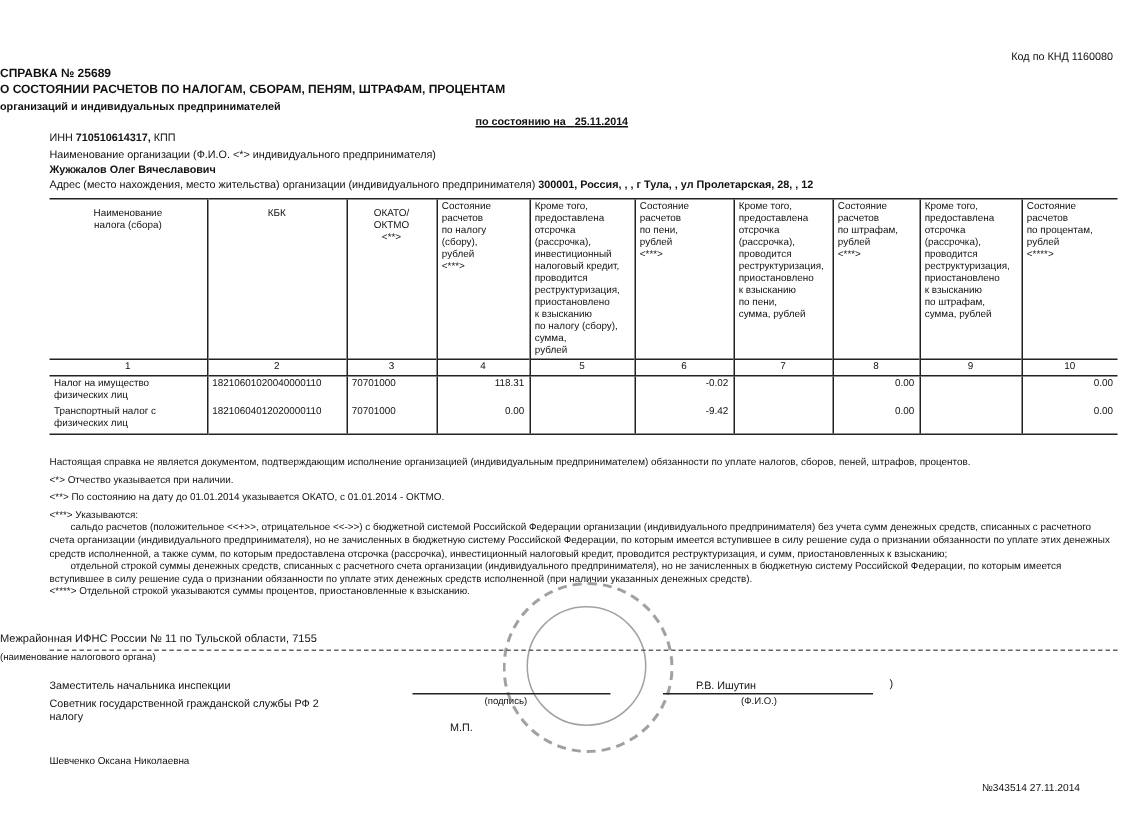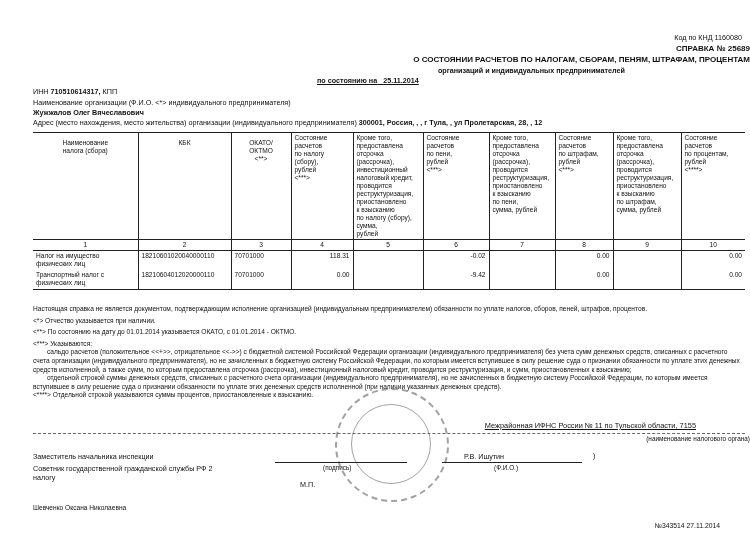--- a/index.html
+++ b/index.html
@@ -1,19 +1,19 @@
 <!DOCTYPE html>
 <html><head>
 <meta charset="utf-8">
 <style>
   html, body { margin:0; padding:0; background:#fff; }
   body { width:750px; height:545px; position:relative; overflow:hidden; font-family:"Liberation Sans", sans-serif; color:#111; font-size:7.2px; }
   .abs { position:absolute; white-space:nowrap; }
   .b { font-weight:bold; }
-  .center { text-align:right; }
+  .center { text-align:left; }
   .title1 { font-size:8px; font-weight:bold; }
   table.grid { position:absolute; left:33px; top:132px; border-collapse:collapse; table-layout:fixed; width:712px; font-size:6.6px; }
   table.grid td, table.grid th { border-left:1px solid #222; padding:1px 3px; vertical-align:top; font-weight:normal; line-height:8px; }
   table.grid tr td:first-child, table.grid tr th:first-child { border-left:none; }
   table.grid thead tr.hdr th { height:80px; border-top:1.5px solid #222; text-align:left; }
   table.grid thead tr.hdr th.c { text-align:center; padding-top:6px; }
   table.grid thead tr.nums td { border-top:1px solid #222; border-bottom:1.5px solid #222; text-align:center; height:8px; }
   table.grid tbody td { height:17px; }
   table.grid tbody tr:last-child td { border-bottom:1.5px solid #222; }
   .r { text-align:right; }
@@ -170,21 +170,21 @@
 <div class="notes">
   <p>Настоящая справка не является документом, подтверждающим исполнение организацией (индивидуальным предпринимателем) обязанности по уплате налогов, сборов, пеней, штрафов, процентов.</p>
   <p>&lt;*&gt; Отчество указывается при наличии.</p>
   <p>&lt;**&gt; По состоянию на дату до 01.01.2014 указывается ОКАТО, с 01.01.2014 - ОКТМО.</p>
   <p style="margin-bottom:0">&lt;***&gt; Указываются:</p>
   <p class="ind">сальдо расчетов (положительное &lt;&lt;+&gt;&gt;, отрицательное &lt;&lt;-&gt;&gt;) с бюджетной системой Российской Федерации организации (индивидуального предпринимателя) без учета сумм денежных средств, списанных с расчетного счета организации (индивидуального предпринимателя), но не зачисленных в бюджетную систему Российской Федерации, по которым имеется вступившее в силу решение суда о признании обязанности по уплате этих денежных средств исполненной, а также сумм, по которым предоставлена отсрочка (рассрочка), инвестиционный налоговый кредит, проводится реструктуризация, и сумм, приостановленных к взысканию;</p>
   <p class="ind">отдельной строкой суммы денежных средств, списанных с расчетного счета организации (индивидуального предпринимателя), но не зачисленных в бюджетную систему Российской Федерации, по которым имеется вступившее в силу решение суда о признании обязанности по уплате этих денежных средств исполненной (при наличии указанных денежных средств).</p>
   <p>&lt;****&gt; Отдельной строкой указываются суммы процентов, приостановленные к взысканию.</p>
 </div>
 
-<div class="abs center" style="left:0; width:696px; top:421px; font-size:7.4px;text-decoration:underline;">Межрайонная ИФНС России № 11 по Тульской области, 7155</div>
+<div class="abs center" style="left:0; width:696px; top:421px; font-size:7.4px;">Межрайонная ИФНС России № 11 по Тульской области, 7155</div>
 <div class="dash"></div>
 <div class="abs center" style="left:0; width:750px; top:435px; font-size:6.4px;">(наименование налогового органа)</div>
 
 <div class="stamp"></div>
 
 <div class="abs" style="left:33px; top:452px;">Заместитель начальника инспекции</div>
 <div class="abs" style="left:33px; top:464px;">Советник государственной гражданской службы РФ 2</div>
 <div class="abs" style="left:33px; top:473px;">налогу</div>
 
 <div class="line" style="left:275px; top:462px; width:132px;"></div>

